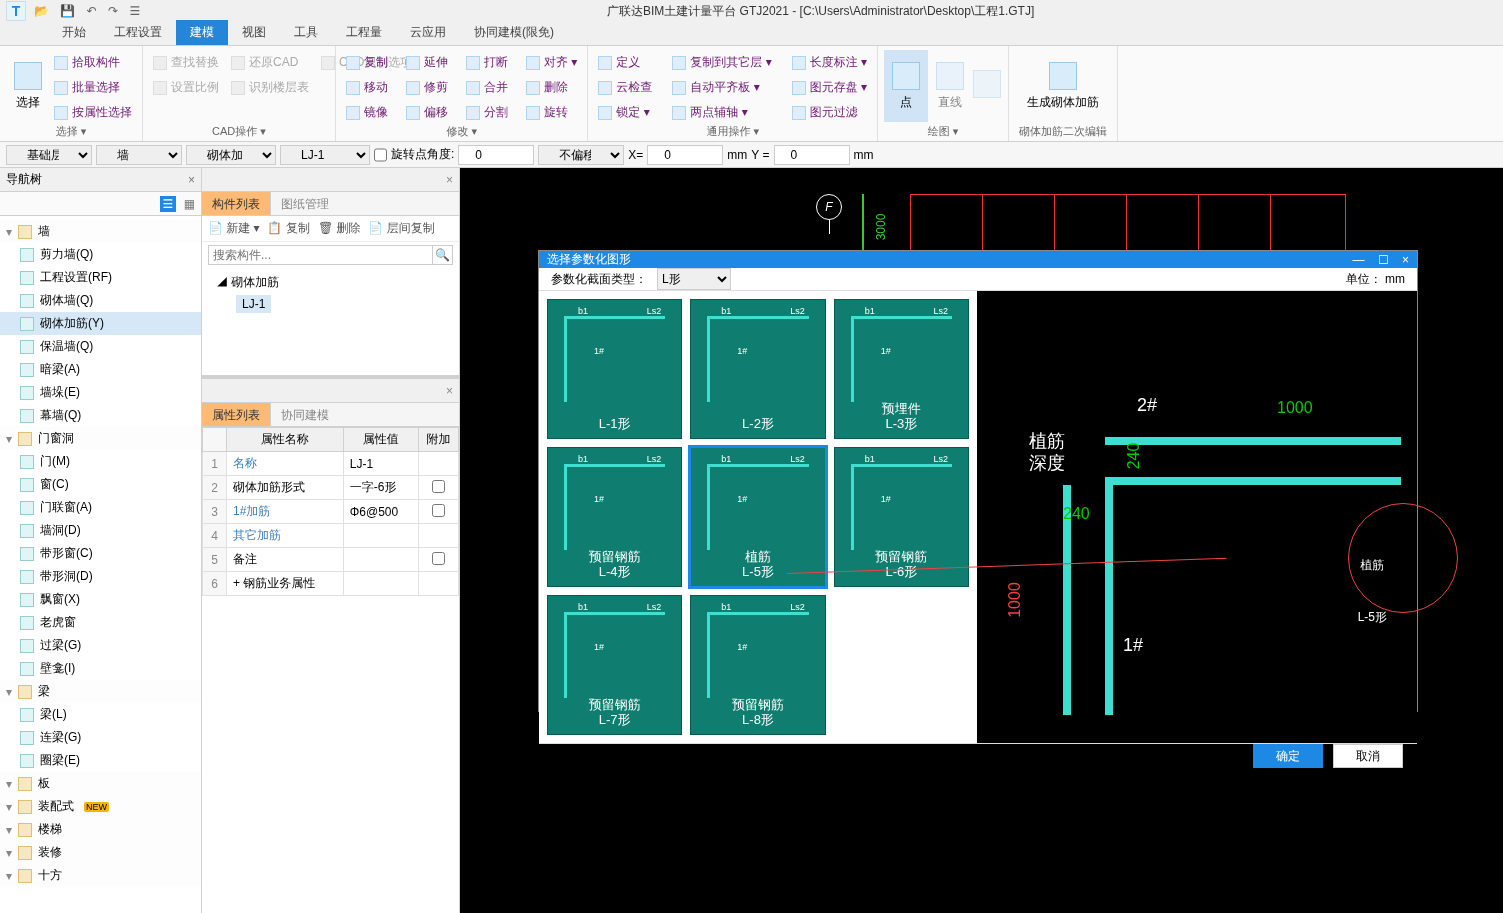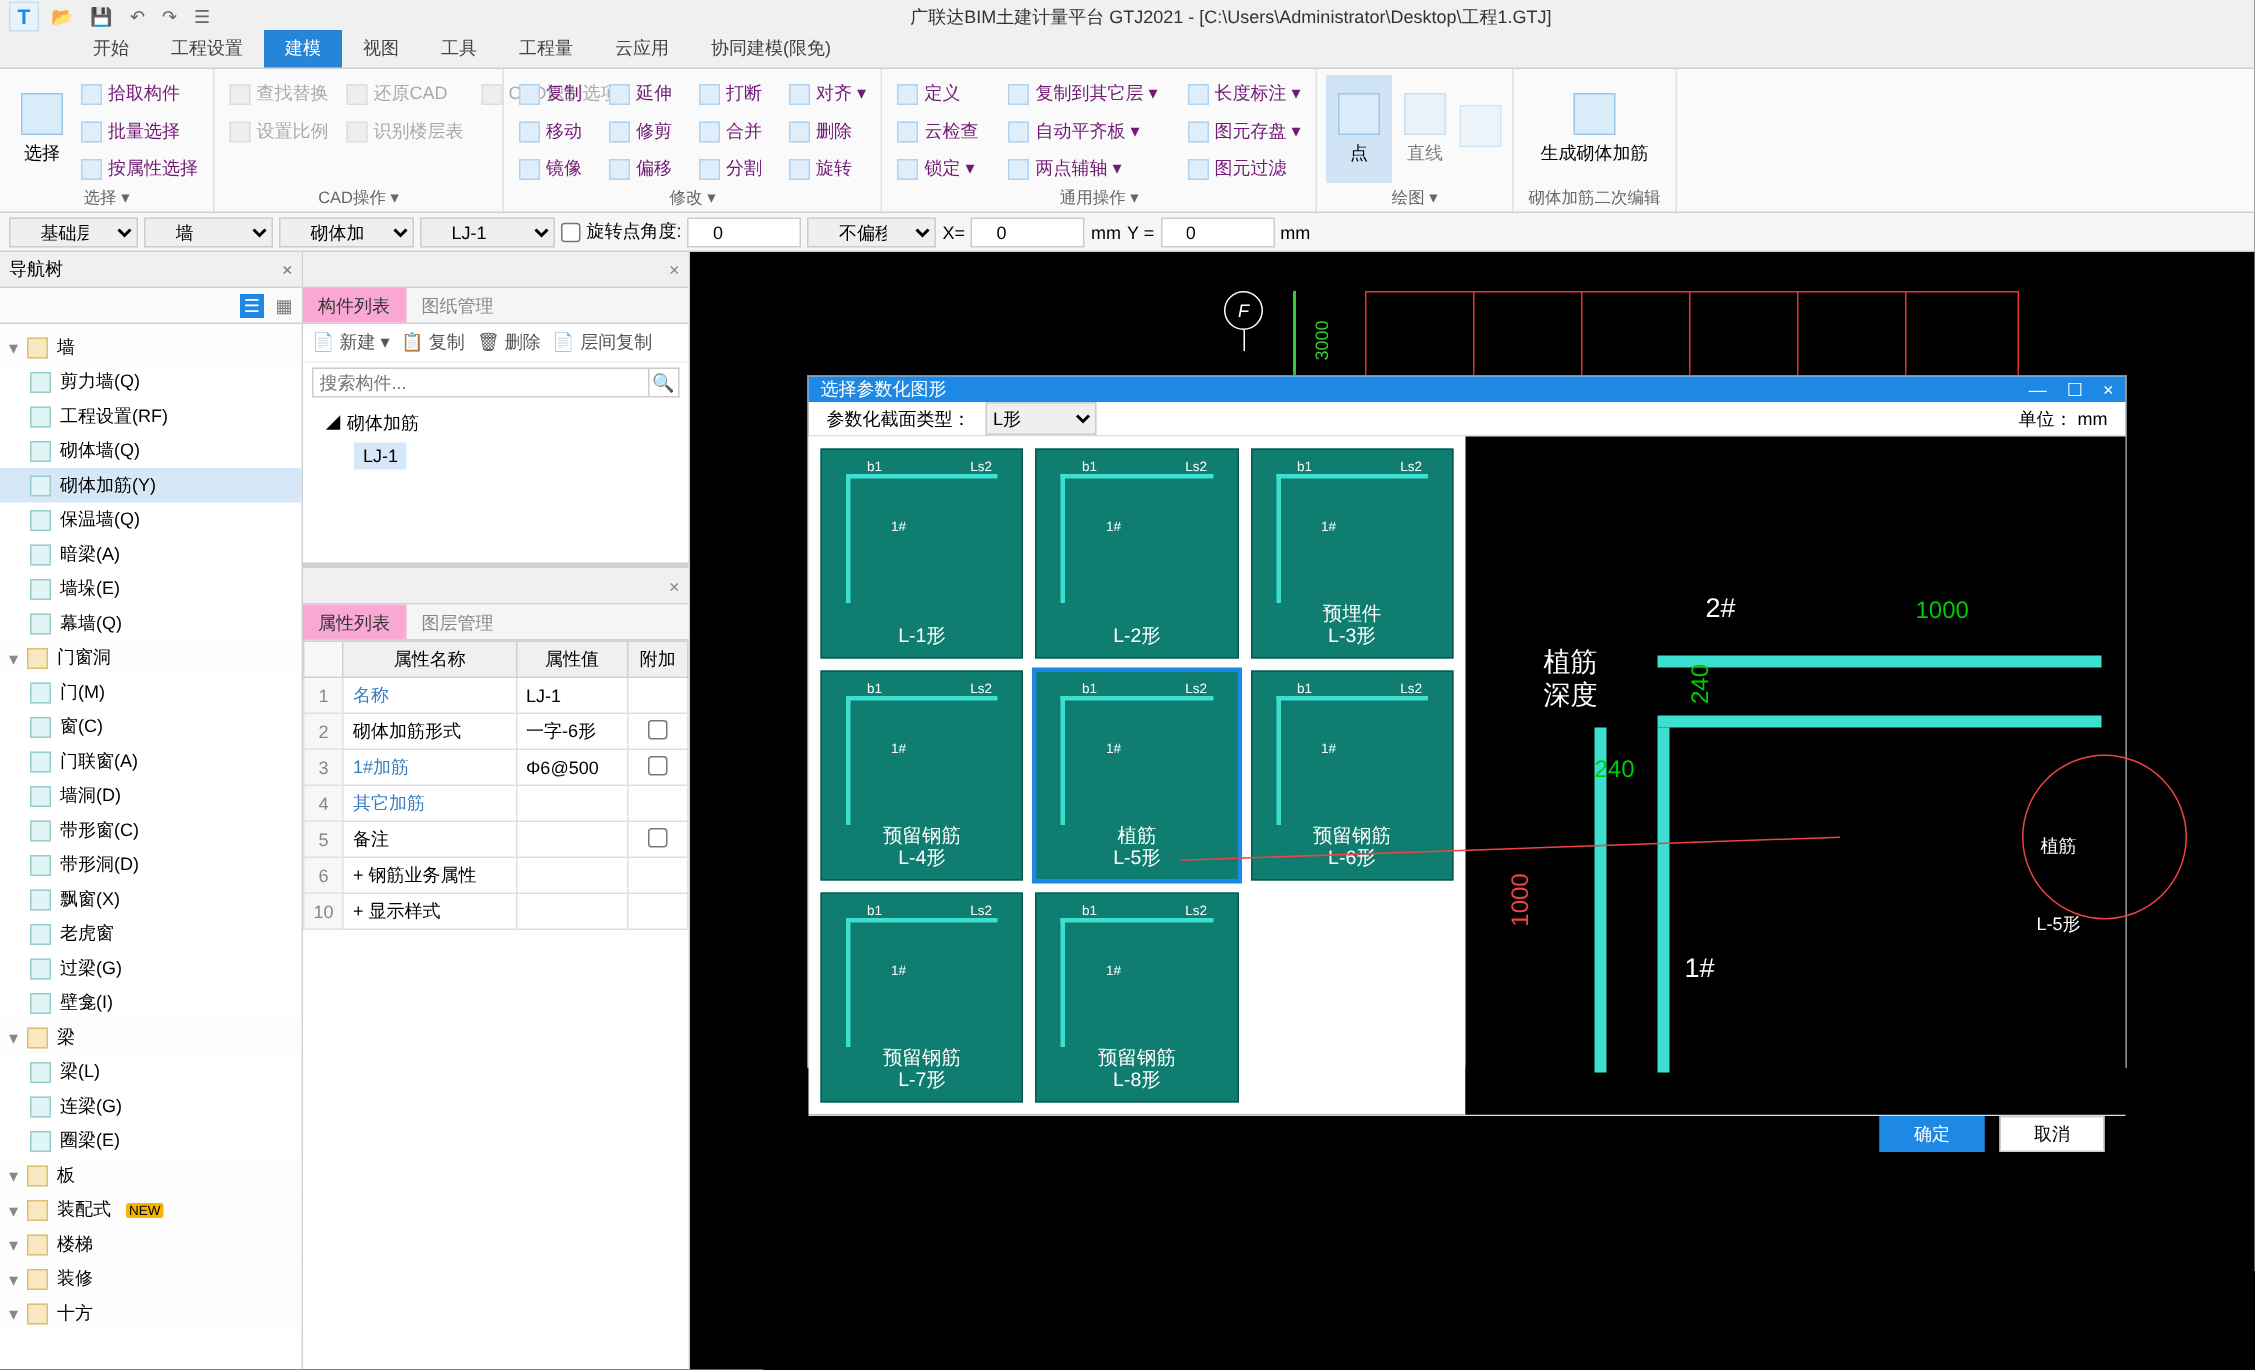--- a/index.html
+++ b/index.html
@@ -42,21 +42,21 @@
 .tree-node.cat .fold { color: #888; }
 .tree-node.selected { background: #d6e8f7; }
 .tree-node .nic { width: 14px; height: 14px; display: inline-block; border: 1px solid #9cc; background: #e0f5f5; }
 .tree-node.cat .nic { background: #f7e7c2; border-color: #e0c070; }
 .tree-node.new-tag::after { content: "NEW"; background: #f7b500; color: #000; font-size: 9px; padding: 0 2px; margin-left: 4px; border-radius: 2px; }
 
 .mid-panel { width: 258px; border-right: 1px solid #d0d0d0; display: flex; flex-direction: column; }
 .mid-top { flex: 0 0 auto; border-bottom: 4px solid #d0d0d0; }
 .mid-tabs { display: flex; height: 24px; border-bottom: 1px solid #d0d0d0; background: #f5f5f5; }
 .mid-tab { padding: 4px 10px; cursor: pointer; color: #888; }
-.mid-tab.active { background: #f9a8d4; border-right: 1px solid #d0d0d0; color: #333; }
+.mid-tab.active { background: #fdba74; border-right: 1px solid #d0d0d0; color: #333; }
 .mid-toolbar { display: flex; gap: 8px; padding: 4px 6px; border-bottom: 1px solid #eee; }
 .mid-toolbar span { cursor: pointer; color: #555; }
 .search-row { padding: 3px 6px; display: flex; }
 .search-row input { flex: 1; border: 1px solid #ccc; height: 20px; padding: 0 4px; }
 .search-row .mag { width: 20px; border: 1px solid #ccc; border-left: none; display: flex; align-items: center; justify-content: center; color: #888; cursor: pointer; }
 .comp-tree { padding: 4px 10px 60px; }
 .comp-parent { padding: 2px 4px; }
 .comp-child { margin: 2px 0 2px 24px; padding: 2px 6px; background: #d6e8f7; display: inline-block; }
 
 .prop-panel { flex: 1; display: flex; flex-direction: column; }
@@ -409,21 +409,21 @@
         <div class="comp-child">LJ-1</div>
       </div>
     </div>
 
     <div class="prop-panel">
       <div class="panel-header" style="justify-content:flex-end">
           <span style="color:#888">×</span>
         </div>
       <div class="mid-tabs" id="prop-tabs">
           <div class="mid-tab active">属性列表</div>
-          <div class="mid-tab">图层管理</div>
+          <div class="mid-tab">协同建模</div>
         </div>
       <table class="prop-table">
         <thead>
             <tr>
           <th class="idx"></th>
           <th>属性名称</th>
           <th>属性值</th>
           <th style="width:40px">附加</th>
         </tr>
           </thead>
@@ -454,26 +454,20 @@
             </tr>
             <tr>
               <td class="idx">5</td>
               <td class="name-col">备注</td>
               <td></td>
               <td class="chk"><input type="checkbox" style=""></td>
             </tr>
             <tr>
               <td class="idx">6</td>
               <td class="name-col">+ 钢筋业务属性</td>
-              <td></td>
-              <td class="chk"></td>
-            </tr>
-            <tr>
-              <td class="idx">10</td>
-              <td class="name-col">+ 显示样式</td>
               <td></td>
               <td class="chk"></td>
             </tr>
           </tbody>
       </table>
     </div>
   </div>
 
   <div class="viewport">
     <div class="grid-f">

